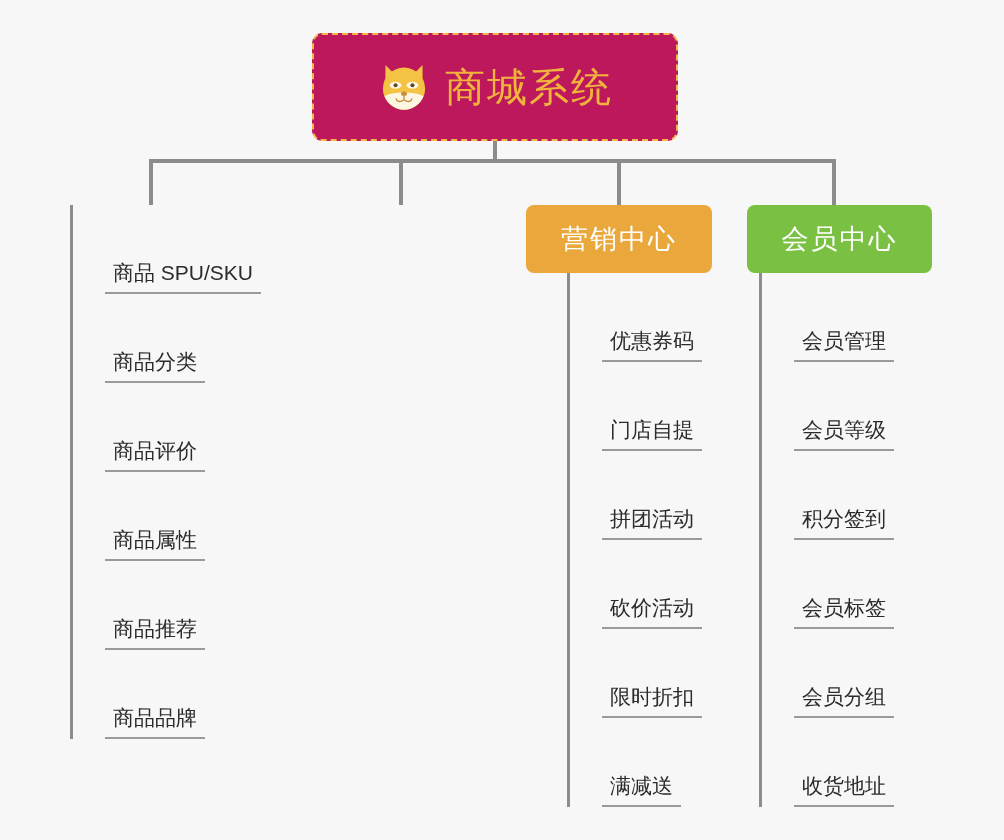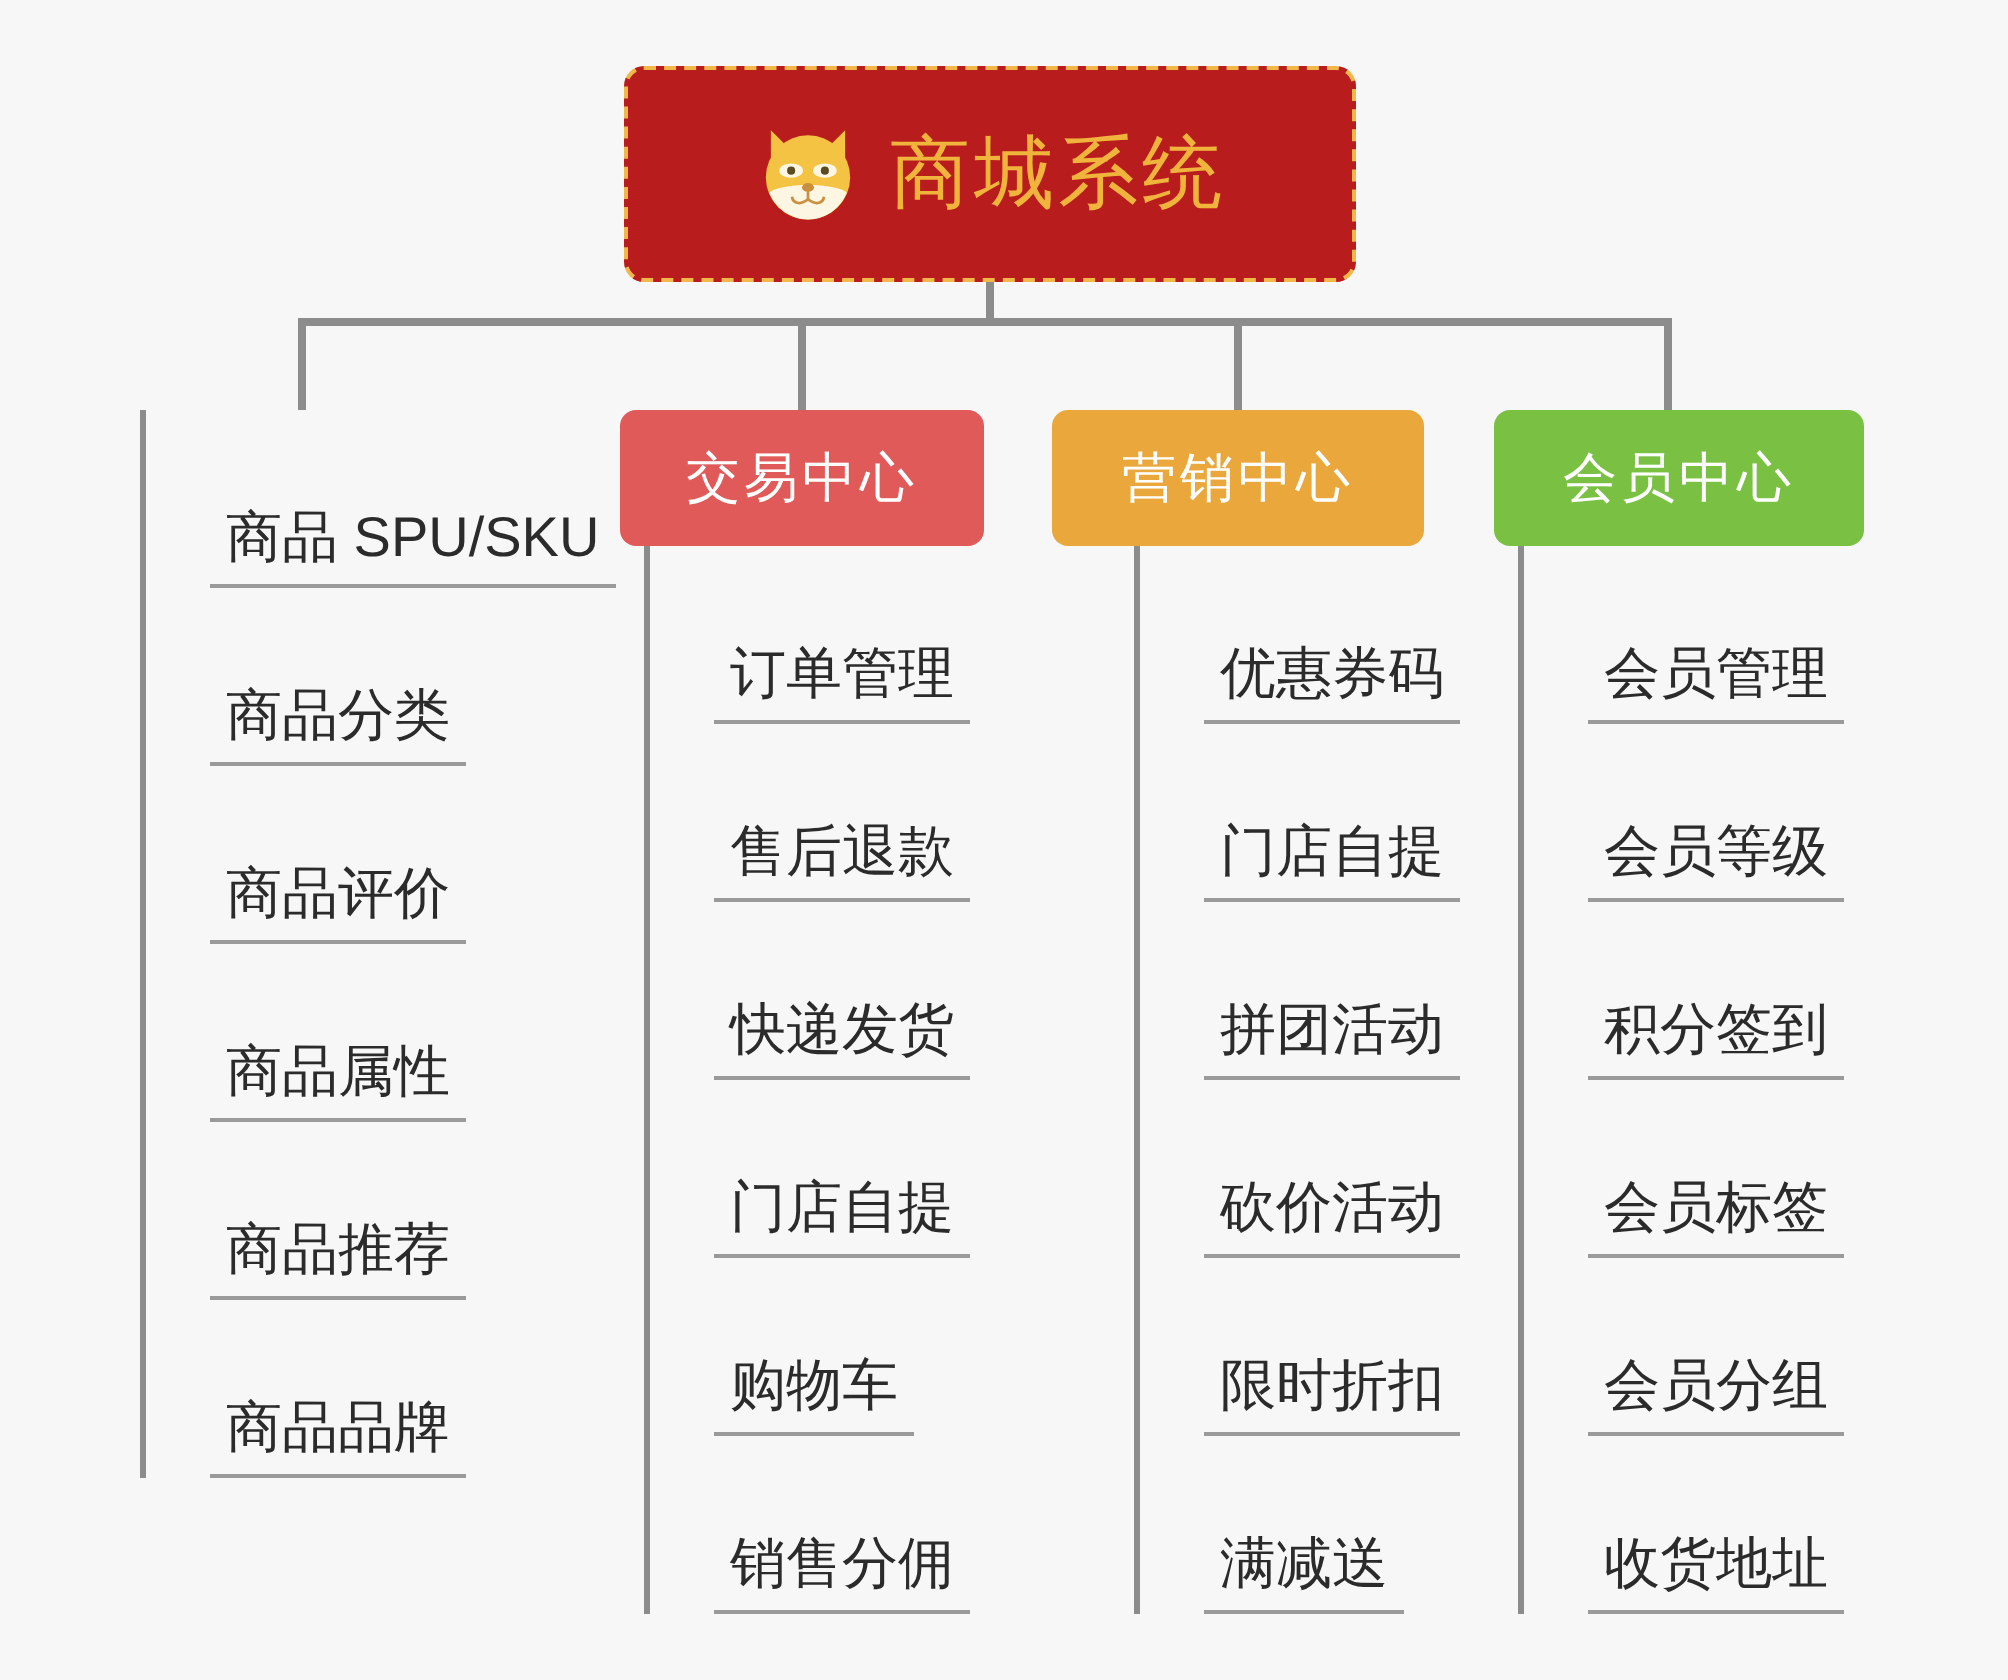--- a/index.html
+++ b/index.html
@@ -114,33 +114,33 @@
     height: 89px;
     box-sizing: border-box;
     display: flex;
     align-items: flex-end;
   }
   .leaf-label {
     display: inline-block;
     margin-left: 32px;
     margin-bottom: 0;
     padding: 0 8px 6px 8px;
-    font-size: 28px;
+    font-size: 21px;
     color: #2b2b2b;
     white-space: nowrap;
     border-bottom: 2px solid #9a9a9a;
     line-height: 1.25;
   }
 </style>
 </head>
 <body style="background: rgb(247, 247, 247);">
 
 <div id="mindmap">
 
-  <div class="root-node" style="background: #b91c1c; border-color: rgb(242, 183, 73); border-style: dashed;">
+  <div class="root-node" style="background: #be185d; border-color: rgb(242, 183, 73); border-style: dashed;">
     <svg class="root-emoji" viewBox="0 0 64 64" aria-hidden="true">
       <path d="M10 6 L10 26 L22 18 Z" fill="#f5c343"></path>
       <path d="M54 6 L54 26 L42 18 Z" fill="#f5c343"></path>
       <circle cx="32" cy="34" r="25" fill="#f5c343"></circle>
       <path d="M32 59 A25 25 0 0 1 9 43 C16 37 48 37 55 43 A25 25 0 0 1 32 59 Z" fill="#fdf6e3"></path>
       <ellipse cx="22" cy="30" rx="7" ry="4.2" fill="#fdf6e3"></ellipse>
       <ellipse cx="42" cy="30" rx="7" ry="4.2" fill="#fdf6e3"></ellipse>
       <circle cx="22" cy="30" r="2.4" fill="#5b4a22"></circle>
       <circle cx="42" cy="30" r="2.4" fill="#5b4a22"></circle>
       <ellipse cx="32" cy="40" rx="3.6" ry="2.6" fill="#c98f3c"></ellipse>
@@ -174,43 +174,20 @@
         </div>
       <div class="leaf-row">
           <span class="leaf-label">商品推荐</span>
         </div>
       <div class="leaf-row">
           <span class="leaf-label">商品品牌</span>
         </div>
     </div>
   </div>
 
-  <div class="column col-1">
-    <div class="cat-box" style="background: rgb(225, 90, 90);">交易中心</div>
-    <div class="children" style="border-left-color: rgb(140, 140, 140);">
-      <div class="leaf-row">
-          <span class="leaf-label">订单管理</span>
-        </div>
-      <div class="leaf-row">
-          <span class="leaf-label">售后退款</span>
-        </div>
-      <div class="leaf-row">
-          <span class="leaf-label">快递发货</span>
-        </div>
-      <div class="leaf-row">
-          <span class="leaf-label">门店自提</span>
-        </div>
-      <div class="leaf-row">
-          <span class="leaf-label">购物车</span>
-        </div>
-      <div class="leaf-row">
-          <span class="leaf-label">销售分佣</span>
-        </div>
-    </div>
-  </div>
 
   <div class="column col-2">
     <div class="cat-box" style="background: rgb(234, 168, 60);">营销中心</div>
     <div class="children" style="border-left-color: rgb(140, 140, 140); margin-left: 41px;">
       <div class="leaf-row">
           <span class="leaf-label">优惠券码</span>
         </div>
       <div class="leaf-row">
           <span class="leaf-label">门店自提</span>
         </div>

